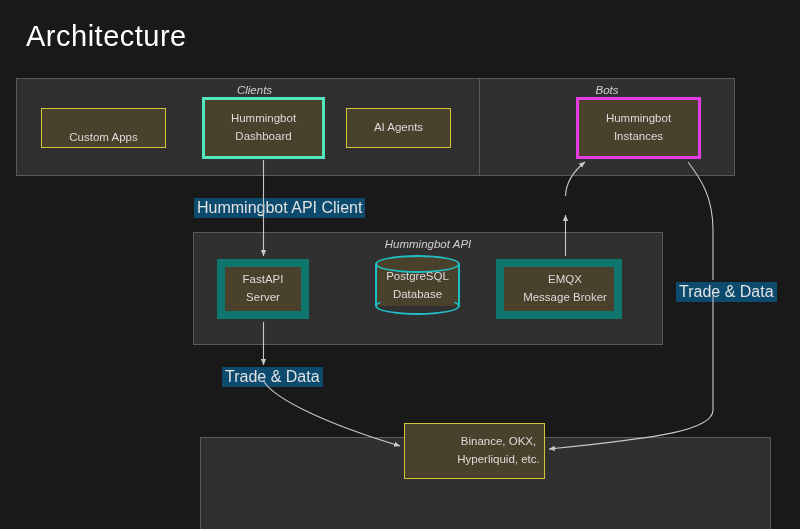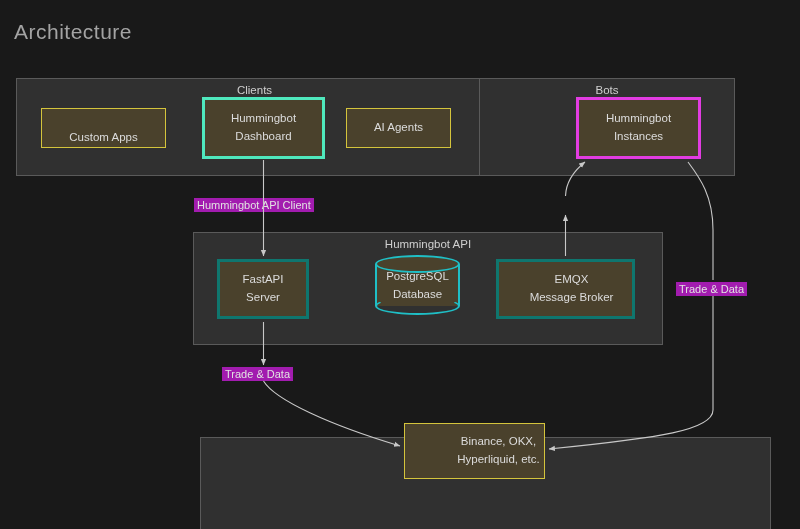--- a/index.html
+++ b/index.html
@@ -7,52 +7,52 @@
   html, body {
     width: 800px; height: 529px;
     background: #191919;
     font-family: "Liberation Sans", sans-serif;
     overflow: hidden;
   }
   #stage { position: relative; width: 800px; height: 529px; }
 
   
   .title {
-    position: absolute; left: 14px; top: 20px;
-    font-size: 21px; font-weight: 300; letter-spacing: 0.5px;
-    color: #a3a3a3;
+    position: absolute; left: 26px; top: 20px;
+    font-size: 29px; font-weight: 300; letter-spacing: 0.5px;
+    color: #ffffff;
   }
 
   
   .group {
     position: absolute;
     background: #303030;
     border: 1px solid #5a5a5a;
   }
   .group-title {
     position: absolute; left: 0; right: 0; top: 5px;
     text-align: center;
-    font-size: 11.5px; color: #cfcfcf;
+    font-size: 11.5px; color: #cfcfcf; font-style: italic;
   }
 
   
   .node {
     position: absolute;
     background: #4a412c;
     display: flex; flex-direction: column;
     align-items: center; justify-content: center;
     text-align: center;
     font-size: 11.5px; line-height: 1.55;
     color: #dcdcdc;
     white-space: pre-line;
   }
   .node.yellow  { border: 1.5px solid #d4c43c; }
   .node.mint    { border: 3px solid #4fe8bd; }
   .node.magenta { border: 3px solid #e23ce2; }
-  .node.teal    { border: 3px solid #0f766e; }
+  .node.teal    { border: 8px solid #0f766e; }
 
   
   .cyl { position: absolute; }
   .cyl .body {
     position: absolute; left: 0; right: 0;
     top: 9px; bottom: 9px;
     background: #4a412c;
     border-left: 2.5px solid #1fbfc6;
     border-right: 2.5px solid #1fbfc6;
   }
@@ -68,22 +68,22 @@
     position: absolute; left: 0; right: 0; top: 50%;
     transform: translateY(-50%);
     text-align: center; font-size: 11.5px; line-height: 1.6;
     color: #dcdcdc; white-space: pre-line;
     z-index: 3;
   }
 
   
   .edge-label {
     position: absolute;
-    font-size: 11px; color: #e2e2e2;
-    background: #a21caf;
+    font-size: 16px; color: #e2e2e2;
+    background: #0c4a6e;
     padding: 1px 3px;
     white-space: nowrap;
   }
 
   
   #edges { position: absolute; left: 0; top: 0; width: 800px; height: 529px; pointer-events: none; }
 </style>
 </head>
 <body style="background: rgb(25, 25, 25);">
 
@@ -131,21 +131,21 @@
   </div>
 
   <div class="cyl" style="left:375px; top:255px; width:85px; height:60px;">
     <div class="body"></div>
     <div class="top"></div>
     <div class="bottom"></div>
     <div class="cyl-label">PostgreSQL
 Database</div>
   </div>
 
-  <div class="node teal" style="left:496px; top:259px; width:139px; height:60px;padding-left:12px;">
+  <div class="node teal" style="left:496px; top:259px; width:126px; height:60px;padding-left:12px;">
     <span>EMQX
 Message Broker</span>
   </div>
 
   <div class="node yellow" style="left:404px; top:423px; width:141px; height:56px;padding-left:48px;">
     <span>Binance, OKX,
 Hyperliquid, etc.</span>
   </div>
 
   <div class="edge-label" style="left:194px; top:198px;">

